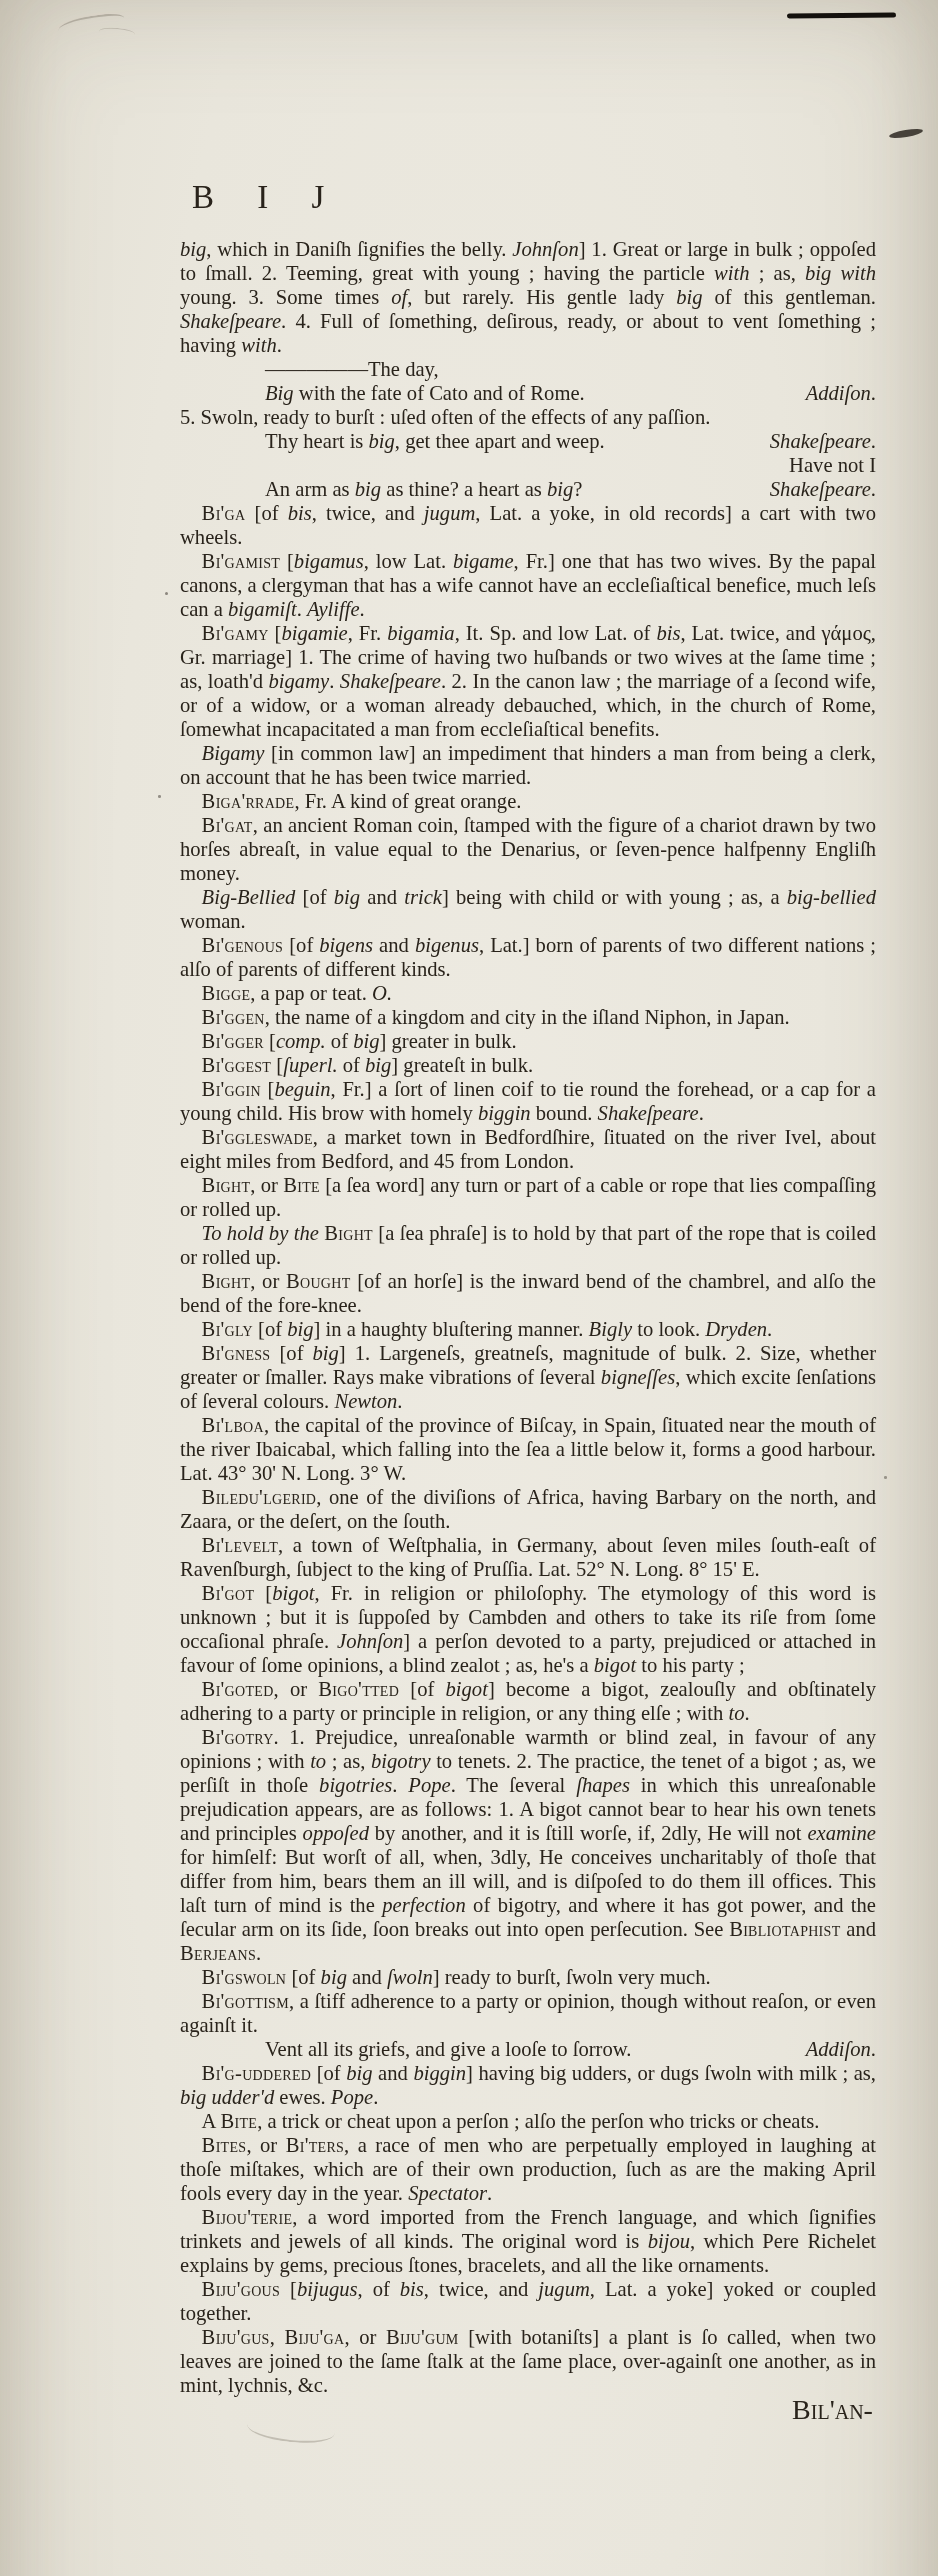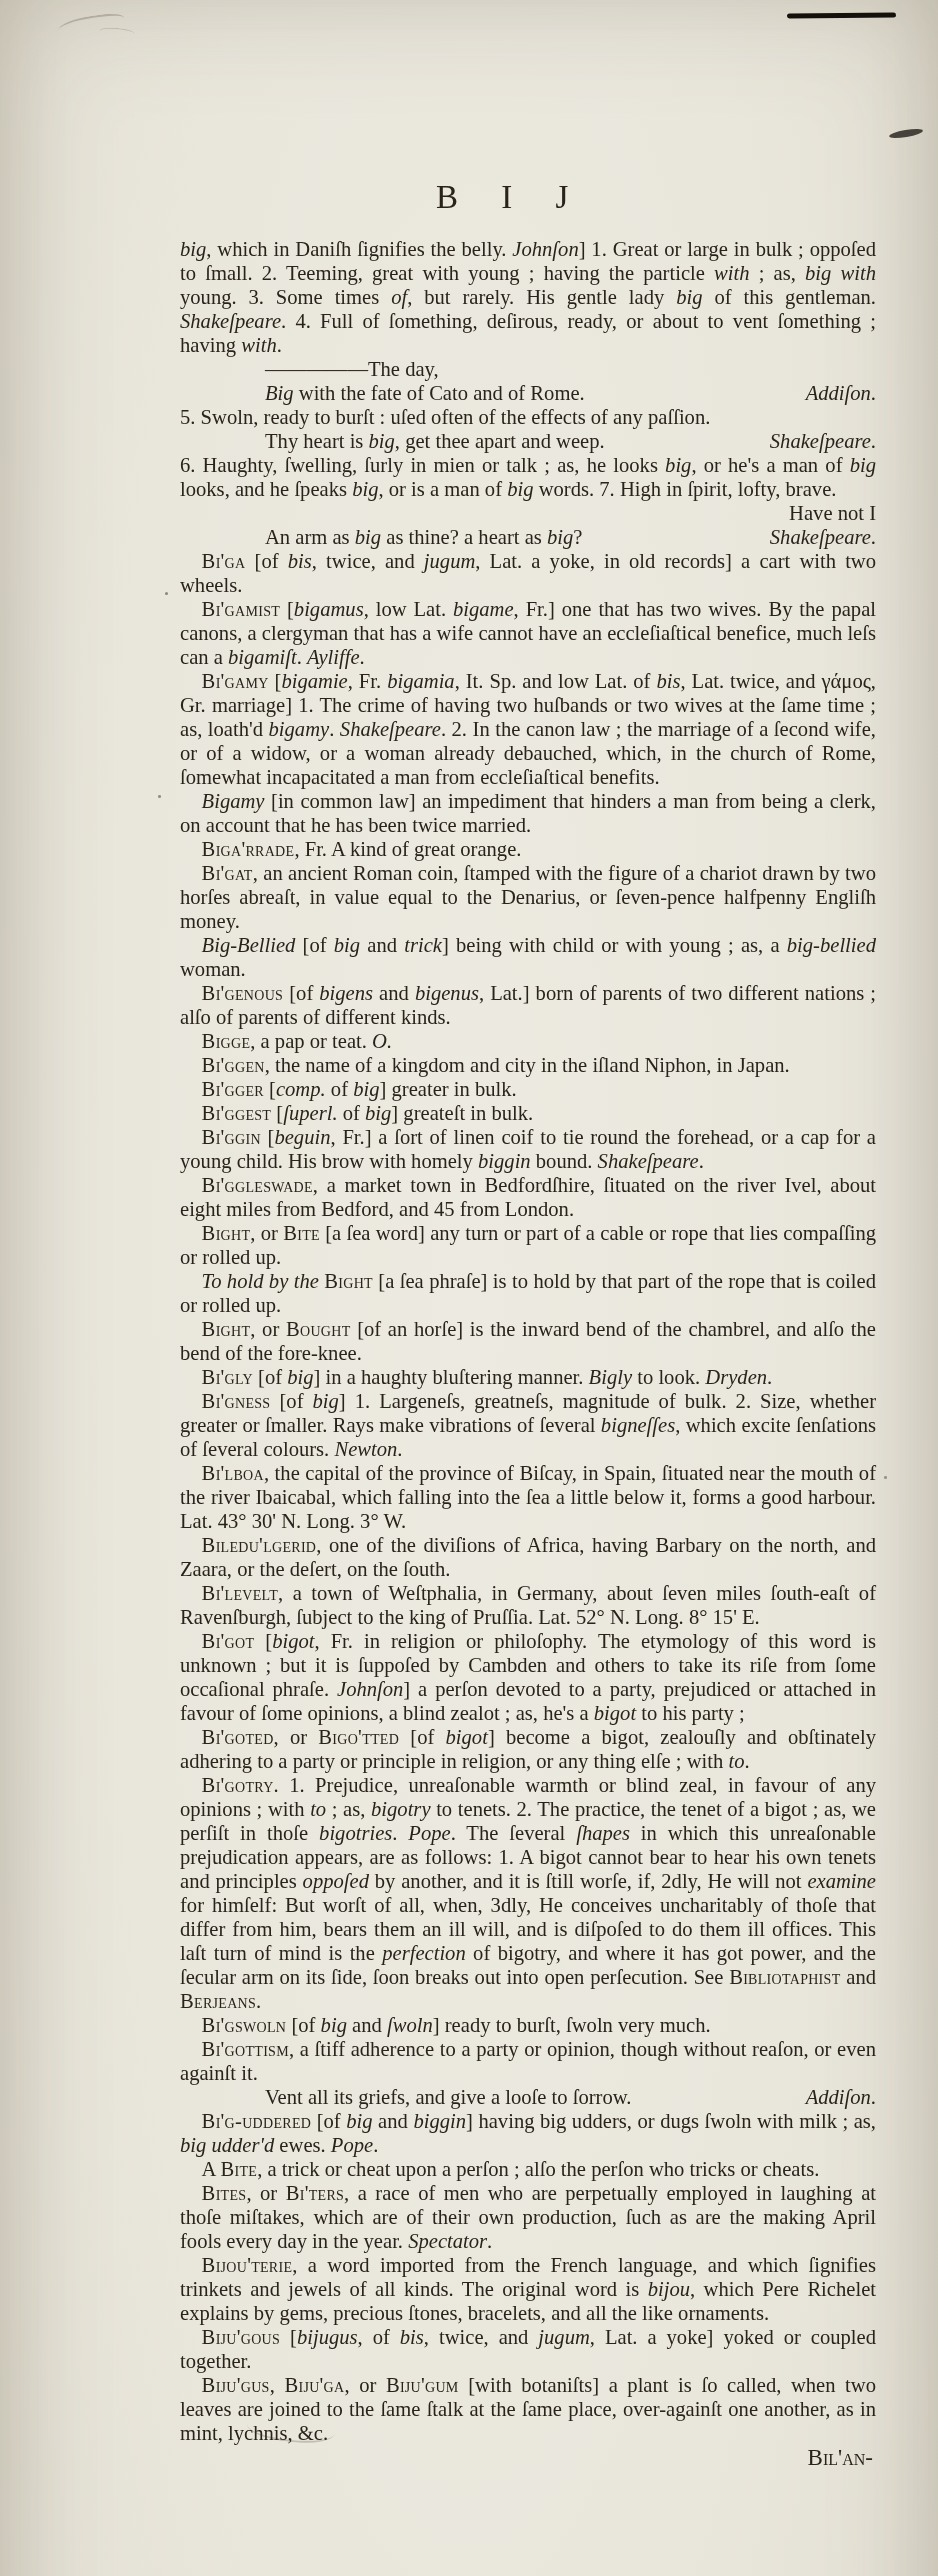--- a/index.html
+++ b/index.html
@@ -10,41 +10,41 @@
     background:#dcd8cc;
     font-family:"Liberation Serif","DejaVu Serif",serif;
   }
   .page {
     position:absolute; inset:0;
     background: radial-gradient(ellipse at 50% 38%, #edeae1 0%, #e9e6dc 55%, #e0dccf 100%);
     box-shadow: inset 0 0 113px rgba(98,88,66,.22), inset 0 -36px 72px rgba(98,88,66,.14);
     color: var(--ink, #29231b);
   }
   .page-header {
-    position:absolute; left:163px; top:179px; width:696px;
-    text-align:center; font-size:33px; letter-spacing:17.5px;
+    position:absolute; left:192px; top:179px; width:696px;
+    text-align:left; font-size:33px; letter-spacing:17.5px;
     color: var(--ink, #29231b);
   }
   .text-body {
     position:absolute; left:180px; top:237px; width:696px;
     font-size:20.6px; line-height:24px;
     color: var(--ink, #29231b);
     text-rendering: optimizeLegibility;
   }
   .para { margin:0; text-align:justify; }
   .para i { font-style:italic; }
   .sc { font-variant: small-caps; letter-spacing:0.3px; }
   .para.indent { text-indent:21.6px; }
   .para.flush { text-indent:0; }
   .para.quote { padding-left:85px; text-align:left; }
   .para.quote-deep { padding-left:170px; text-align:right; }
   .para .cite { float:right; padding-left:12.4px; }
   .catchword {
     text-align:right; padding-right:3.1px; margin-top:1px;
-    font-variant: small-caps; font-size:23px; line-height:24px;
+    font-variant: small-caps; font-size:28px; line-height:24px;
   }
   
   .art { position:absolute; pointer-events:none; }
   .art.bar1 { left:787px; top:13.4px; width:109px; height:4.6px; background:#14110d; border-radius:2.6px; transform:rotate(-0.5deg); }
   .art.blob1 { left:889px; top:130px; width:34px; height:6.7px; background:#221d16; border-radius:50%; transform:rotate(-10deg); opacity:.8; }
   .art.squiggle1 { left:58px; top:15.5px; width:67px; height:15.5px; border-top:2.1px solid rgba(90,82,70,.30); border-radius:60% 40% 50% 50%; transform:rotate(-8deg); }
   .art.squiggle2 { left:99px; top:28px; width:36px; height:9.3px; border-top:1.5px solid rgba(90,82,70,.22); border-radius:50%; transform:rotate(5deg); }
   .art.pencil1 { left:247px; top:2416px; width:88px; height:24px; border-bottom:2.6px solid rgba(95,86,72,.28); border-radius:50%; transform:rotate(6deg); }
   .art.speck1 { left:165px; top:592px; width:3.1px; height:3.1px; background:rgba(45,38,30,.5); border-radius:50%; }
   .art.speck2 { left:158px; top:795px; width:2.6px; height:2.6px; background:rgba(45,38,30,.45); border-radius:50%; }
@@ -67,21 +67,20 @@
 
   <div class="page-header">B I J</div>
 
   <div class="text-body">
     <div id="paragraphs">
         <p class="para flush"><i>big</i>, which in Daniſh ſignifies the belly. <i>Johnſon</i>] 1. Great or large in bulk ; oppoſed to ſmall. 2. Teeming, great with young ; having the particle <i>with</i> ; as, <i>big with</i> young. 3. Some times <i>of</i>, but rarely. His gentle lady <i>big</i> of this gentleman. <i>Shakeſpeare</i>. 4. Full of ſomething, deſirous, ready, or about to vent ſomething ; having <i>with</i>.</p>
         <p class="para quote">—————The day,</p>
         <p class="para quote"><span class="cite"><i>Addiſon</i>.</span><i>Big</i> with the fate of Cato and of Rome.</p>
         <p class="para flush">5. Swoln, ready to burſt : uſed often of the effects of any paſſion.</p>
         <p class="para quote"><span class="cite"><i>Shakeſpeare</i>.</span>Thy heart is <i>big</i>, get thee apart and weep.</p>
-        <p class="para flush">6. Haughty, ſwelling, ſurly in mien or talk ; as, he looks <i>big</i>, or he's a man of <i>big</i> looks, and he ſpeaks <i>big</i>, or is a man of <i>big</i> words. 7. High in ſpirit, lofty, brave.</p>
         <p class="para quote-deep">Have not I</p>
         <p class="para quote"><span class="cite"><i>Shakeſpeare</i>.</span>An arm as <i>big</i> as thine? a heart as <i>big</i>?</p>
         <p class="para indent"><span class="sc">Bi'ga</span> [of <i>bis</i>, twice, and <i>jugum</i>, Lat. a yoke, in old records] a cart with two wheels.</p>
         <p class="para indent"><span class="sc">Bi'gamist</span> [<i>bigamus</i>, low Lat. <i>bigame</i>, Fr.] one that has two wives. By the papal canons, a clergyman that has a wife cannot have an eccleſiaſtical benefice, much leſs can a <i>bigamiſt</i>. <i>Ayliffe</i>.</p>
         <p class="para indent"><span class="sc">Bi'gamy</span> [<i>bigamie</i>, Fr. <i>bigamia</i>, It. Sp. and low Lat. of <i>bis</i>, Lat. twice, and γάμος, Gr. marriage] 1. The crime of having two huſbands or two wives at the ſame time ; as, loath'd <i>bigamy</i>. <i>Shakeſpeare</i>. 2. In the canon law ; the marriage of a ſecond wife, or of a widow, or a woman already debauched, which, in the church of Rome, ſomewhat incapacitated a man from eccleſiaſtical benefits.</p>
         <p class="para indent"><i>Bigamy</i> [in common law] an impediment that hinders a man from being a clerk, on account that he has been twice married.</p>
         <p class="para indent"><span class="sc">Biga'rrade</span>, Fr. A kind of great orange.</p>
         <p class="para indent"><span class="sc">Bi'gat</span>, an ancient Roman coin, ſtamped with the figure of a chariot drawn by two horſes abreaſt, in value equal to the Denarius, or ſeven-pence halfpenny Engliſh money.</p>
         <p class="para indent"><i>Big-Bellied</i> [of <i>big</i> and <i>trick</i>] being with child or with young ; as, a <i>big-bellied</i> woman.</p>
         <p class="para indent"><span class="sc">Bi'genous</span> [of <i>bigens</i> and <i>bigenus</i>, Lat.] born of parents of two different nations ; alſo of parents of different kinds.</p>

